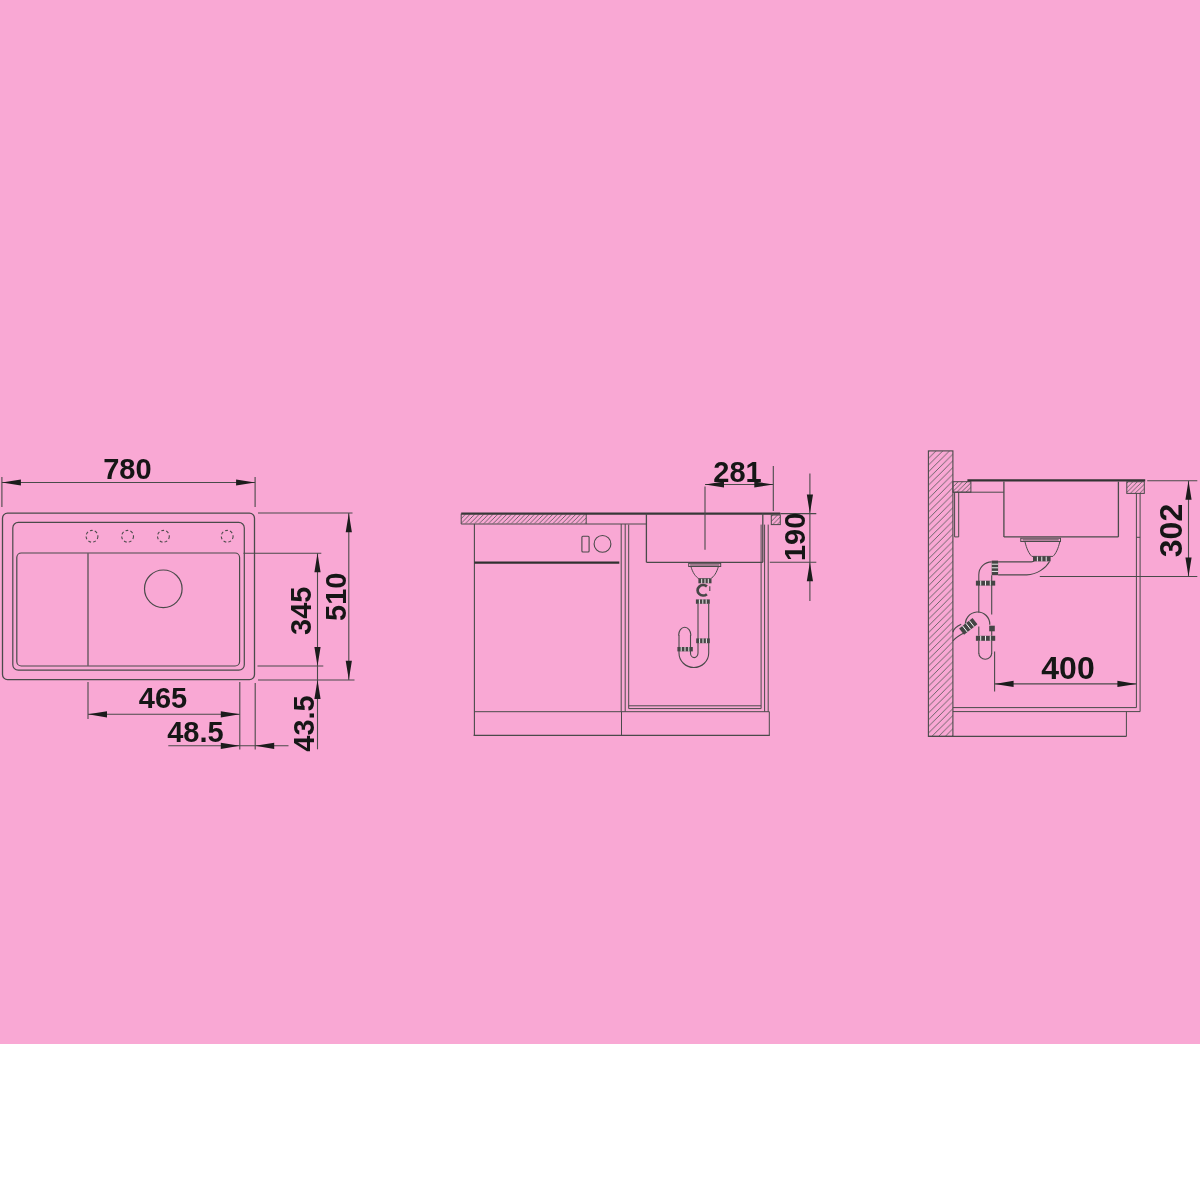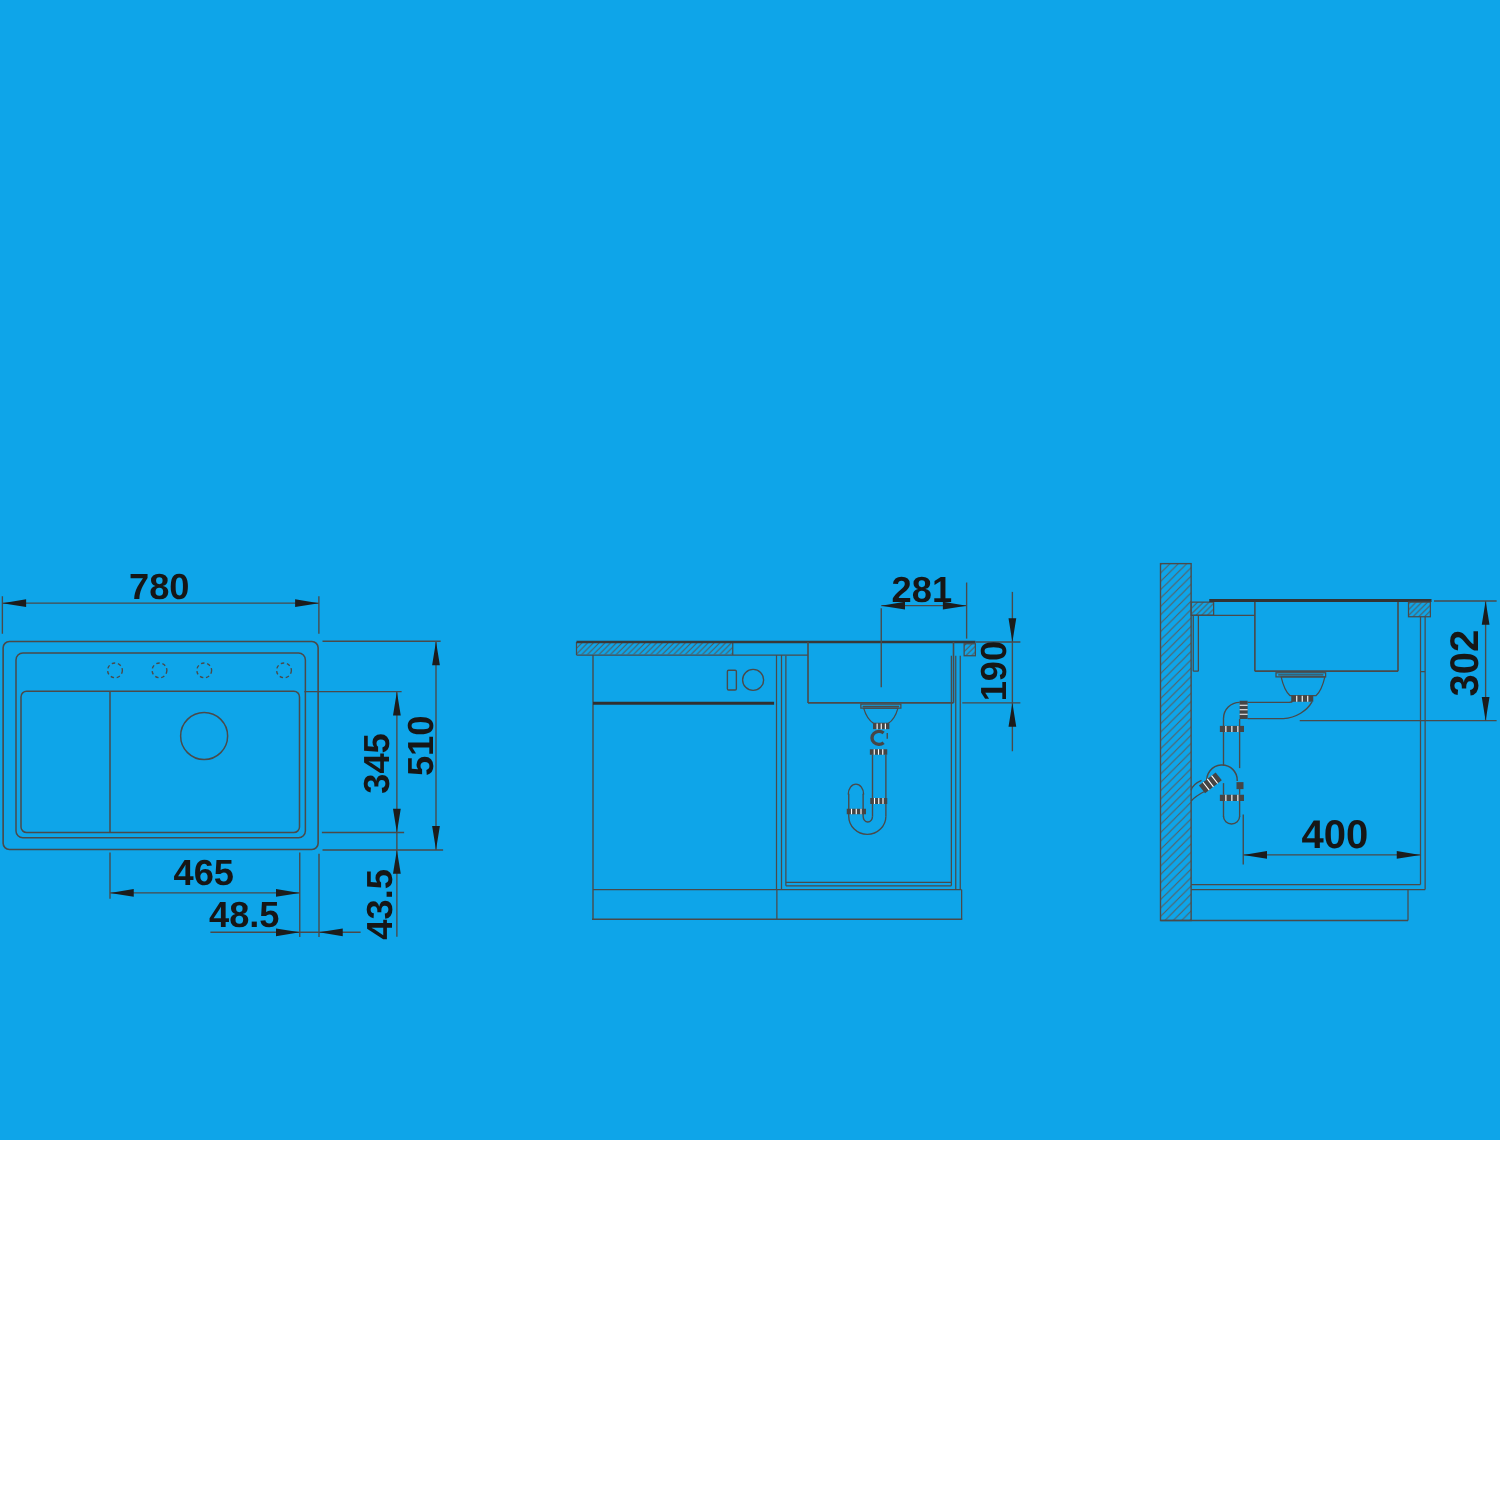--- a/index.html
+++ b/index.html
@@ -1,16 +1,16 @@
 <!DOCTYPE html>
 <html><head>
 <meta charset="utf-8">
 <style>
   html,body{margin:0;padding:0;background:#ffffff;}
-  .page{position:relative;width:1200px;height:912px;background:#0ea5e9;overflow:hidden;}
+  .page{position:relative;width:1200px;height:1044px;background:#f9a8d4;overflow:hidden;}
   text{font-family:"Liberation Sans",sans-serif;font-weight:bold;fill:#161616;}
 </style>
 </head>
 <body>
 <div class="page">
 <svg width="1200" height="1200" viewBox="0 0 1200 1200" xmlns="http://www.w3.org/2000/svg">
 <defs>
   <pattern id="hatchWall" width="6.7" height="6.7" patternUnits="userSpaceOnUse">
     <path d="M-1.7,8.4 L8.4,-1.7 M-1.7,1.7 L1.7,-1.7 M5,8.4 L8.4,5" stroke="#5c5c5c" stroke-width="0.9" fill="none"></path>
   </pattern>

